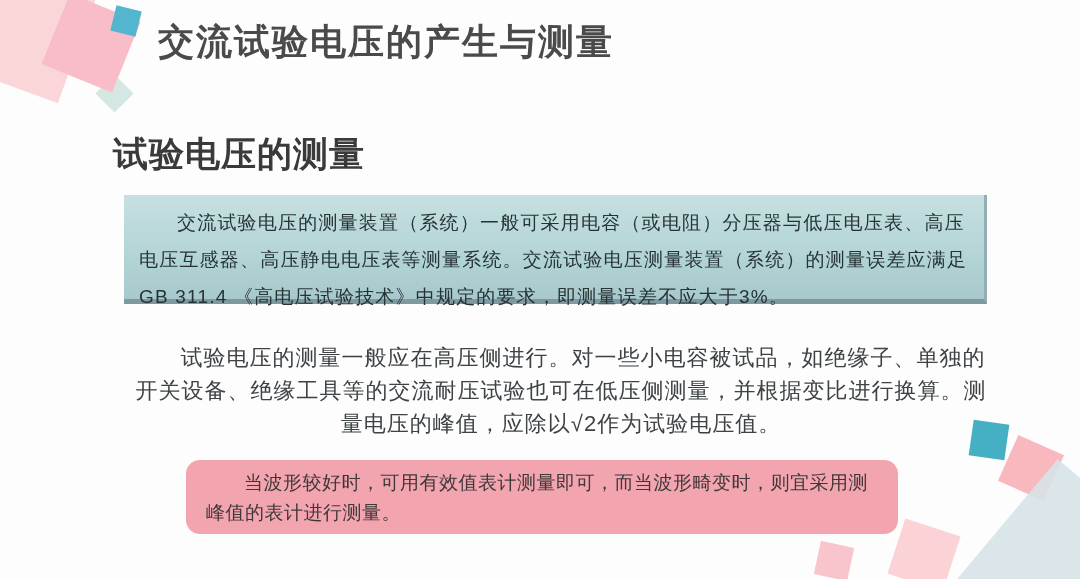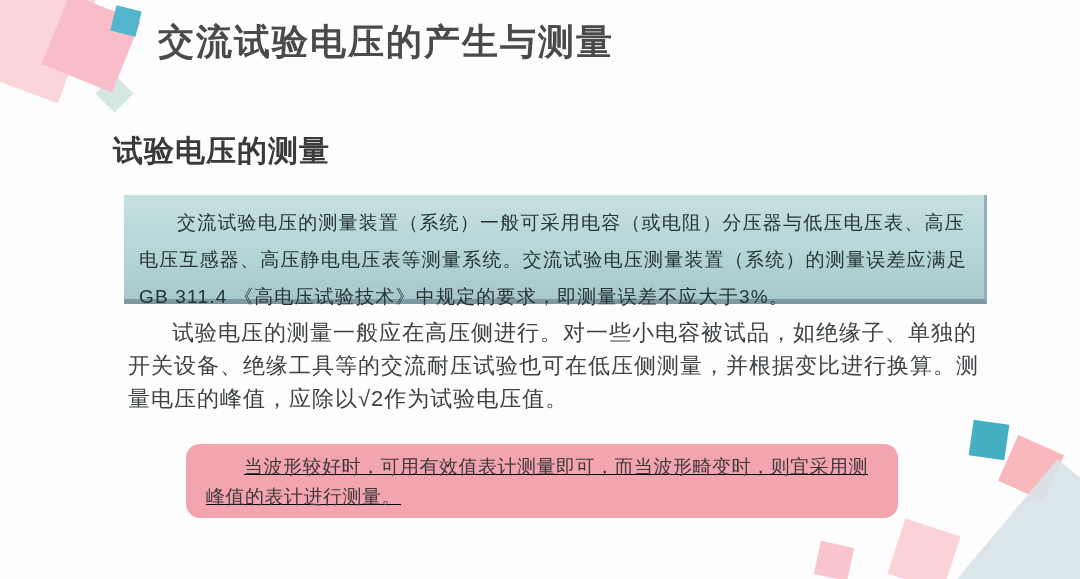--- a/index.html
+++ b/index.html
@@ -35,21 +35,21 @@
     font-weight: 700;
     letter-spacing: 2px;
     color: #4a4a4a;
     z-index: 5;
     white-space: nowrap;
   }
   .section-heading {
     position: absolute;
     left: 113px; top: 131px;
     margin: 0;
-    font-size: 30px;
+    font-size: 35px;
     font-weight: 700;
     letter-spacing: 1px;
     color: #3a3a3a;
     z-index: 5;
     white-space: nowrap;
     font-family: Liberation Serif, serif;
   }
   .teal-box {
     position: absolute;
     left: 124px; top: 195px;
@@ -64,42 +64,42 @@
   .teal-box p {
     margin: 0;
     font-size: 19px;
     line-height: 37px;
     letter-spacing: 1.2px;
     color: #263335;
     text-indent: 2em;
   }
   .body-para {
     position: absolute;
-    left: 128px; top: 316px;
+    left: 128px; top: 341px;
     width: 866px;
     z-index: 4;
+    text-align: center;
   }
   .body-para p {
     margin: 0;
     font-size: 22px;
     line-height: 33px;
     letter-spacing: 1px;
     color: #3e4245;
     text-indent: 2em;
   }
   .pink-box {
     position: absolute;
-    left: 186px; top: 444px;
+    left: 186px; top: 460px;
     width: 712px; height: 74px;
     box-sizing: border-box;
     background: #f2a4af;
     border-radius: 14px;
     padding: 8px 20px 8px 20px;
     z-index: 4;
-    text-decoration: underline;
   }
   .pink-box p {
     margin: 0;
     font-size: 19px;
     line-height: 30px;
     letter-spacing: 0.5px;
     color: #3f383a;
     text-indent: 2em;
   }
 </style>

